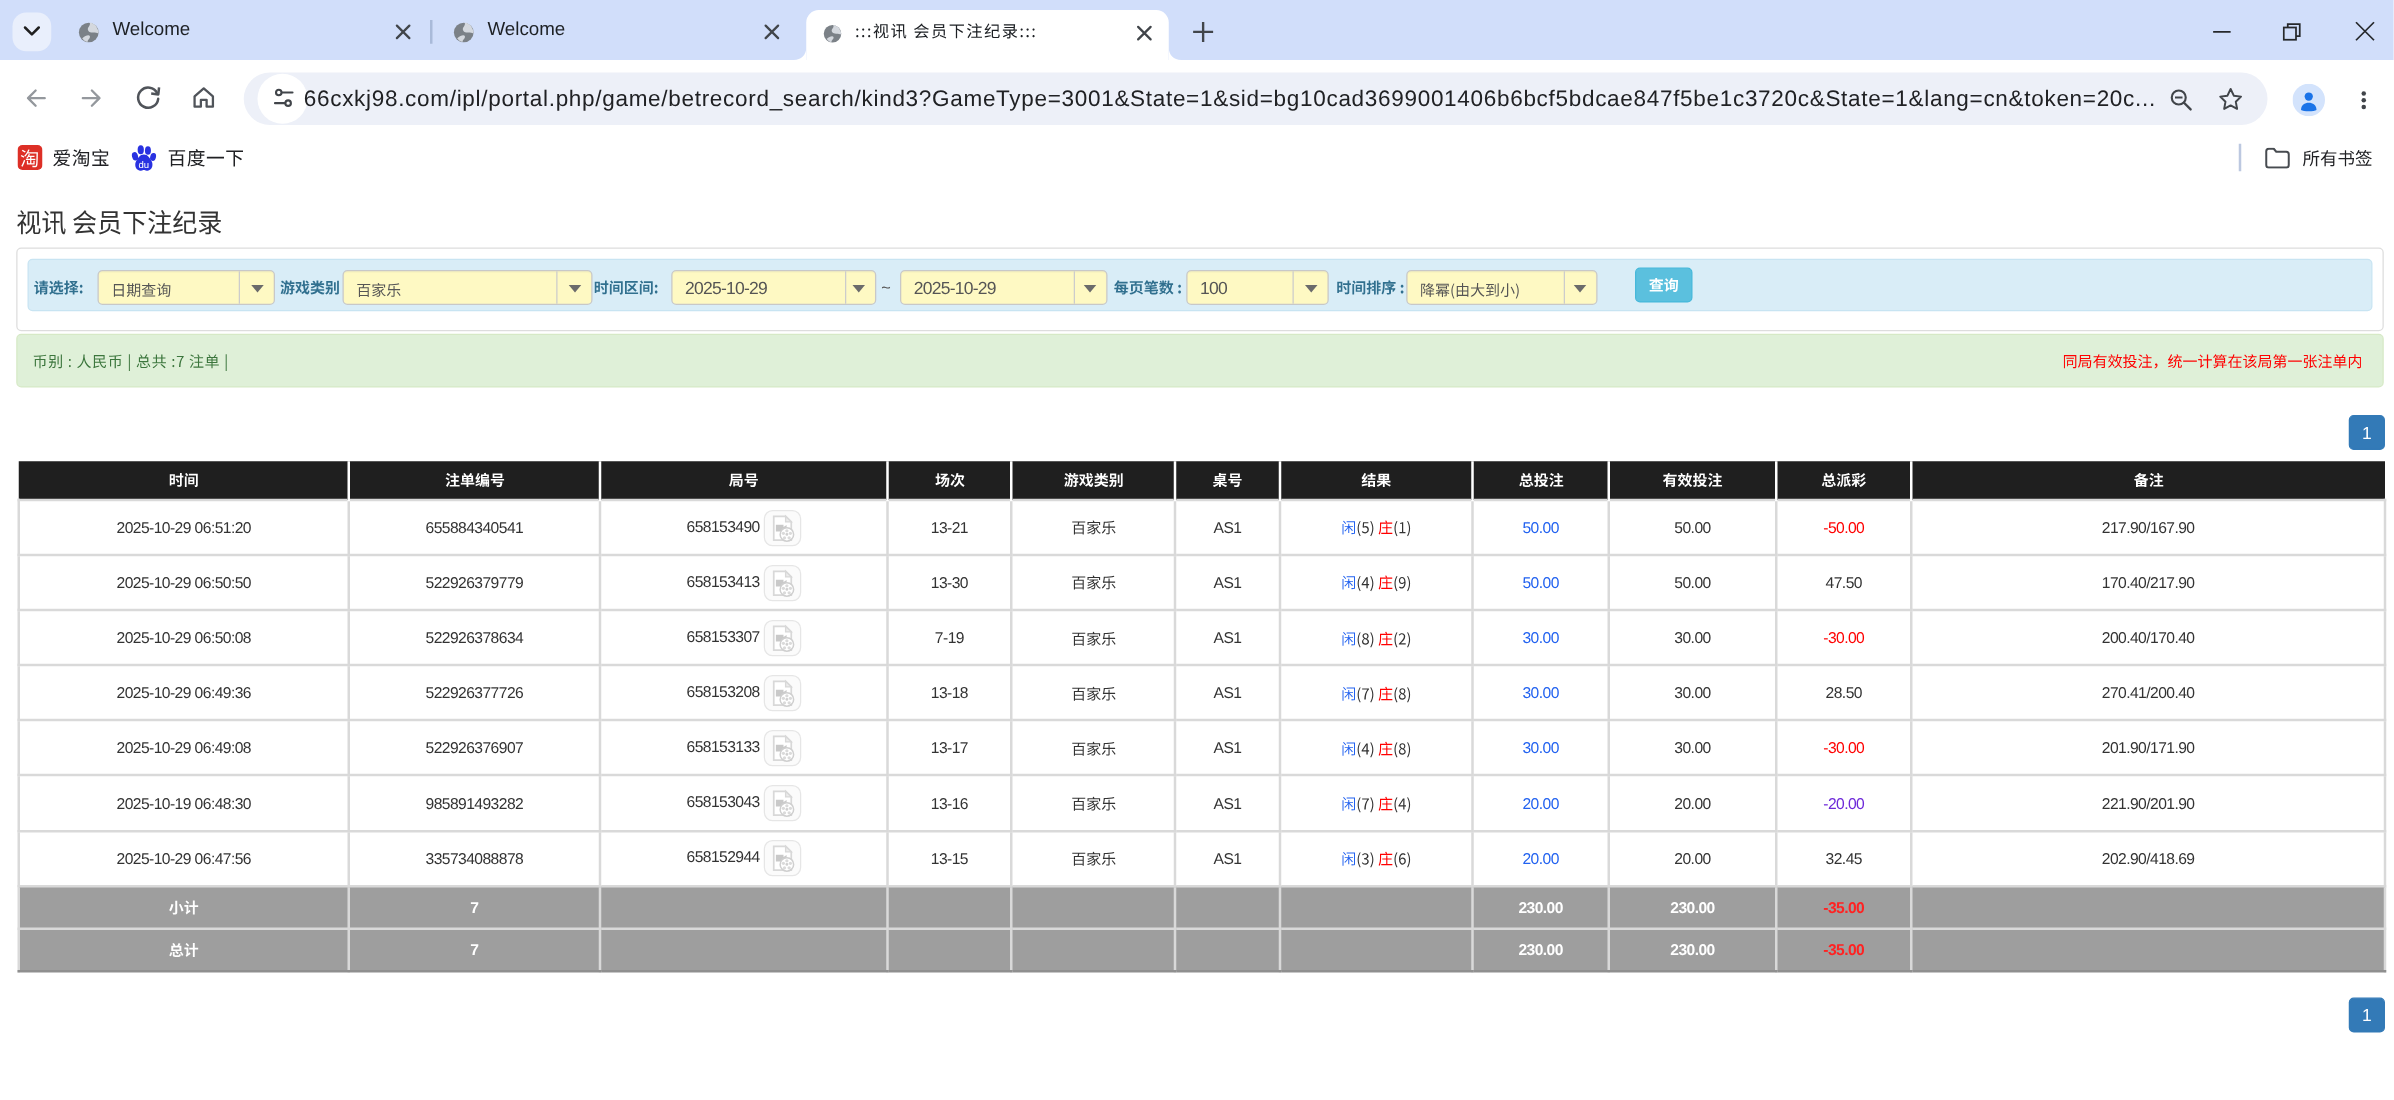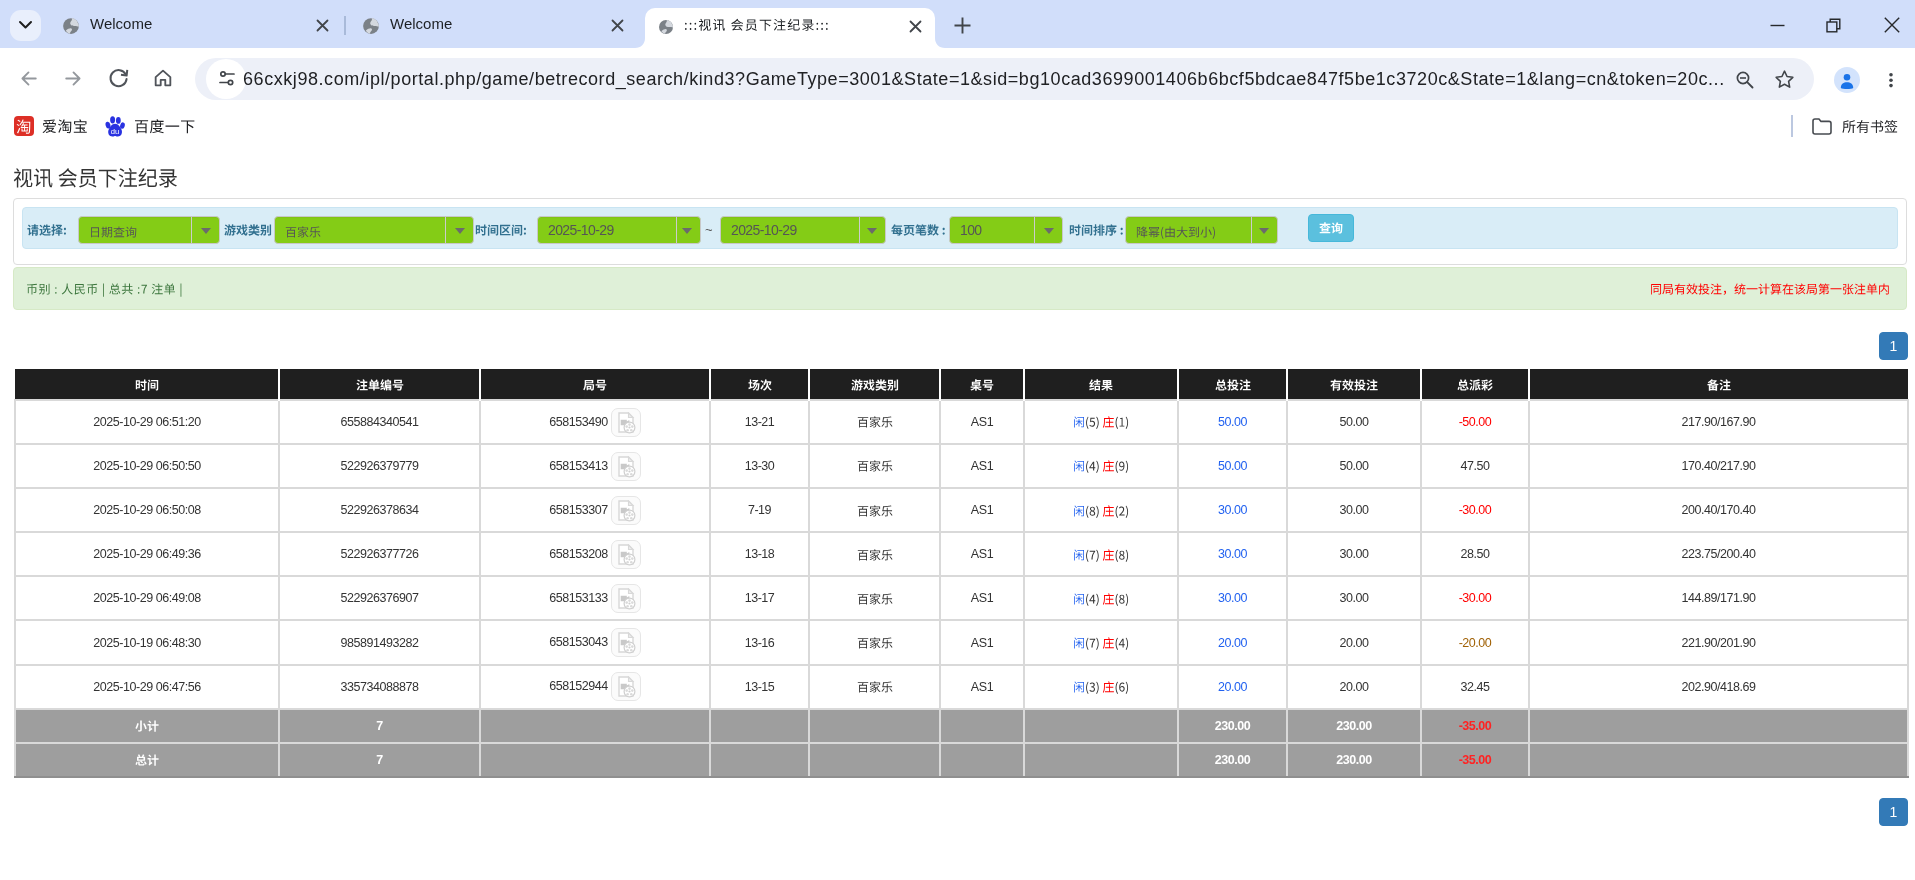--- a/index.html
+++ b/index.html
@@ -10,21 +10,21 @@
 .tabtxt{font-size:15px;color:#1d2024;line-height:48px}
 #navbar{left:0;top:48px;width:1915px;height:56px;background:#fff}
 #activetab{left:645px;top:8px;width:290px;height:40px;background:#fff;border-radius:10px 10px 0 0}
 #pill{left:195px;top:58px;width:1619px;height:42px;border-radius:21px;background:#edf0f8}
 #urltxt{left:243px;top:58px;width:1490px;height:42px;line-height:42px;font-size:18px;color:#202124;
  white-space:nowrap;overflow:hidden;letter-spacing:0.56px}
 #bmbar{left:0;top:104px;width:1915px;height:44px;background:#fff}
 .ctr{display:flex;align-items:center;justify-content:center}
 #container{left:13px;top:198px;width:1894px;height:67px;border:1px solid #ddd;border-radius:4px;background:#fff}
 #bluebar{left:22px;top:207px;width:1876px;height:42px;background:#d9edf7;border:1px solid #c8e4f2;border-radius:4px}
-.sel{position:absolute;top:216px;height:28px;background:#84cc16;border:1px solid #c8c8c8;border-radius:4px;
+.sel{position:absolute;top:216px;height:28px;background:#fef9c3;border:1px solid #c8c8c8;border-radius:4px;
  box-shadow:inset 0 1px 1px rgba(0,0,0,.04)}
 .sel .arr{position:absolute;right:0;top:0;bottom:0;width:28px;border-left:1px solid #ccc}
 .sel .arr:after{content:"";position:absolute;right:8px;top:11px;width:0;height:0;
  border-left:5px solid transparent;border-right:5px solid transparent;border-top:6px solid #6b6b6b}
 .sel .txt{position:absolute;left:10px;top:0;height:26px;line-height:26px;font-size:14px;color:#555}
 #greenbar{left:13px;top:267px;width:1894px;height:43px;background:#dff0d8;border:1px solid #d6e9c6;border-radius:4px}
 .pag{width:29px;height:28px;background:#337ab7;border:1px solid #337ab7;border-radius:4px;color:#fff;
  font-size:14px;text-align:center;line-height:27px}
 #btbl{left:14px;top:369px;width:1893px}
 table{border-collapse:collapse;table-layout:fixed;width:1893px}
@@ -418,21 +418,21 @@
           <td>AS1</td>
           <td><svg width="56.2" height="17.4" viewBox="0 -13.56 56.2 17.4" style="display:inline-block;vertical-align:middle">
               <path d="M1.0 -7.3L1.0 1.0L1.8 1.0L1.8 -7.3L1.0 -7.3ZM1.4 -9.5C2.1 -8.9 2.9 -7.9 3.2 -7.3L3.9 -7.8C3.5 -8.4 2.8 -9.3 2.1 -10.0L1.4 -9.5ZM4.3 -9.6L4.3 -8.7L10.2 -8.7L10.2 -0.3C10.2 -0.1 10.1 -0.1 9.9 -0.0C9.6 -0.0 8.8 -0.0 8.0 -0.1C8.1 0.2 8.2 0.6 8.3 0.8C9.4 0.8 10.1 0.8 10.5 0.7C10.9 0.5 11.0 0.2 11.0 -0.3L11.0 -9.6L4.3 -9.6ZM5.6 -7.5L5.6 -5.8L2.8 -5.8L2.8 -5.1L5.2 -5.1C4.6 -3.8 3.6 -2.6 2.5 -2.0C2.7 -1.8 3.0 -1.5 3.1 -1.4C4.0 -2.0 4.9 -3.1 5.6 -4.3L5.6 -0.1L6.4 -0.1L6.4 -4.3C7.3 -3.4 8.1 -2.4 8.6 -1.7L9.3 -2.2C8.7 -3.0 7.7 -4.1 6.7 -5.1L9.4 -5.1L9.4 -5.8L6.4 -5.8L6.4 -7.5L5.6 -7.5Z" fill="#2262f0"></path>
               <path d="M14.9 2.4L15.5 2.0C14.5 0.3 14.0 -1.7 14.0 -3.7C14.0 -5.8 14.5 -7.8 15.5 -9.5L14.9 -9.8C13.8 -8.0 13.1 -6.1 13.1 -3.7C13.1 -1.4 13.8 0.6 14.9 2.4ZM18.4 0.0L19.6 0.0C19.7 -3.4 20.1 -5.5 22.2 -8.1L22.2 -8.8L16.7 -8.8L16.7 -7.9L20.9 -7.9C19.2 -5.5 18.6 -3.3 18.4 0.0ZM23.9 2.4C25.0 0.6 25.7 -1.4 25.7 -3.7C25.7 -6.1 25.0 -8.0 23.9 -9.8L23.2 -9.5C24.2 -7.8 24.8 -5.8 24.8 -3.7C24.8 -1.7 24.2 0.3 23.2 2.0L23.9 2.4Z" fill="#333333"></path>
               <path d="M36.0 -7.2L36.0 -4.7L32.8 -4.7L32.8 -3.9L36.0 -3.9L36.0 -0.3L32.0 -0.3L32.0 0.6L40.9 0.6L40.9 -0.3L36.9 -0.3L36.9 -3.9L40.3 -3.9L40.3 -4.7L36.9 -4.7L36.9 -7.2L36.0 -7.2ZM35.1 -9.9C35.4 -9.5 35.7 -8.9 35.8 -8.5L31.0 -8.5L31.0 -5.3C31.0 -3.6 30.9 -1.1 29.9 0.6C30.2 0.7 30.6 0.9 30.8 1.1C31.8 -0.8 31.9 -3.5 31.9 -5.3L31.9 -7.6L40.8 -7.6L40.8 -8.5L36.0 -8.5L36.7 -8.7C36.6 -9.1 36.3 -9.7 36.0 -10.2L35.1 -9.9Z" fill="#ff0000"></path>
               <path d="M44.3 2.4L45.0 2.0C44.0 0.3 43.5 -1.7 43.5 -3.7C43.5 -5.8 44.0 -7.8 45.0 -9.5L44.3 -9.8C43.2 -8.0 42.6 -6.1 42.6 -3.7C42.6 -1.4 43.2 0.6 44.3 2.4ZM48.9 0.2C50.5 0.2 51.6 -0.8 51.6 -2.1C51.6 -3.3 50.9 -4.0 50.2 -4.4L50.2 -4.5C50.7 -4.9 51.3 -5.7 51.3 -6.6C51.3 -8.0 50.4 -8.9 48.9 -8.9C47.5 -8.9 46.5 -8.0 46.5 -6.7C46.5 -5.8 47.1 -5.1 47.7 -4.7L47.7 -4.6C46.9 -4.2 46.1 -3.4 46.1 -2.2C46.1 -0.8 47.3 0.2 48.9 0.2ZM49.5 -4.8C48.5 -5.2 47.5 -5.7 47.5 -6.7C47.5 -7.5 48.1 -8.1 48.9 -8.1C49.8 -8.1 50.4 -7.4 50.4 -6.5C50.4 -5.9 50.1 -5.3 49.5 -4.8ZM48.9 -0.7C47.8 -0.7 47.1 -1.3 47.1 -2.3C47.1 -3.1 47.6 -3.8 48.3 -4.3C49.5 -3.8 50.6 -3.3 50.6 -2.1C50.6 -1.3 49.9 -0.7 48.9 -0.7ZM53.4 2.4C54.5 0.6 55.1 -1.4 55.1 -3.7C55.1 -6.1 54.5 -8.0 53.4 -9.8L52.7 -9.5C53.7 -7.8 54.2 -5.8 54.2 -3.7C54.2 -1.7 53.7 0.3 52.7 2.0L53.4 2.4Z" fill="#333333"></path>
             </svg></td>
           <td style="color:#2262f0">30.00</td>
           <td>30.00</td>
           <td style="color:#333">28.50</td>
-          <td>223.75/200.40</td>
+          <td>270.41/200.40</td>
         </tr>
         <tr>
           <td>2025-10-29 06:49:08</td>
           <td>522926376907</td>
           <td><span style="display:inline-block;transform:translateX(0px)">658153133<span class="rowico"><svg width="28" height="27" viewBox="0 0 28 27">
                   <path d="M7 4 L16.5 4 L21 8.5 L21 23 L7 23 Z" fill="#fff" stroke="#d8d8d8" stroke-width="1.4"></path>
                   <path d="M16.5 4 L16.5 8.5 L21 8.5 Z" fill="#ececec" stroke="#d8d8d8" stroke-width="1.1"></path>
                   <path d="M8.7 10.8 L14.8 10.8 L14.8 12.5 L17.3 11 L17.3 16.2 L14.8 14.7 L14.8 16.2 L8.7 16.2 Z" fill="#c9c9c9"></path>
                   <circle cx="17.5" cy="18.5" r="5.4" fill="#fff" stroke="#cfcfcf" stroke-width="1.2"></circle>
                   <circle cx="17.5" cy="18.5" r="1.1" fill="#cfcfcf"></circle>
@@ -449,21 +449,21 @@
           <td>AS1</td>
           <td><svg width="56.2" height="17.4" viewBox="0 -13.56 56.2 17.4" style="display:inline-block;vertical-align:middle">
               <path d="M1.0 -7.3L1.0 1.0L1.8 1.0L1.8 -7.3L1.0 -7.3ZM1.4 -9.5C2.1 -8.9 2.9 -7.9 3.2 -7.3L3.9 -7.8C3.5 -8.4 2.8 -9.3 2.1 -10.0L1.4 -9.5ZM4.3 -9.6L4.3 -8.7L10.2 -8.7L10.2 -0.3C10.2 -0.1 10.1 -0.1 9.9 -0.0C9.6 -0.0 8.8 -0.0 8.0 -0.1C8.1 0.2 8.2 0.6 8.3 0.8C9.4 0.8 10.1 0.8 10.5 0.7C10.9 0.5 11.0 0.2 11.0 -0.3L11.0 -9.6L4.3 -9.6ZM5.6 -7.5L5.6 -5.8L2.8 -5.8L2.8 -5.1L5.2 -5.1C4.6 -3.8 3.6 -2.6 2.5 -2.0C2.7 -1.8 3.0 -1.5 3.1 -1.4C4.0 -2.0 4.9 -3.1 5.6 -4.3L5.6 -0.1L6.4 -0.1L6.4 -4.3C7.3 -3.4 8.1 -2.4 8.6 -1.7L9.3 -2.2C8.7 -3.0 7.7 -4.1 6.7 -5.1L9.4 -5.1L9.4 -5.8L6.4 -5.8L6.4 -7.5L5.6 -7.5Z" fill="#2262f0"></path>
               <path d="M14.9 2.4L15.5 2.0C14.5 0.3 14.0 -1.7 14.0 -3.7C14.0 -5.8 14.5 -7.8 15.5 -9.5L14.9 -9.8C13.8 -8.0 13.1 -6.1 13.1 -3.7C13.1 -1.4 13.8 0.6 14.9 2.4ZM20.1 0.0L21.2 0.0L21.2 -2.4L22.3 -2.4L22.3 -3.3L21.2 -3.3L21.2 -8.8L20.0 -8.8L16.3 -3.1L16.3 -2.4L20.1 -2.4L20.1 0.0ZM20.1 -3.3L17.4 -3.3L19.5 -6.3C19.7 -6.7 19.9 -7.2 20.2 -7.6L20.2 -7.6C20.2 -7.2 20.1 -6.4 20.1 -6.0L20.1 -3.3ZM23.9 2.4C25.0 0.6 25.7 -1.4 25.7 -3.7C25.7 -6.1 25.0 -8.0 23.9 -9.8L23.2 -9.5C24.2 -7.8 24.8 -5.8 24.8 -3.7C24.8 -1.7 24.2 0.3 23.2 2.0L23.9 2.4Z" fill="#333333"></path>
               <path d="M36.0 -7.2L36.0 -4.7L32.8 -4.7L32.8 -3.9L36.0 -3.9L36.0 -0.3L32.0 -0.3L32.0 0.6L40.9 0.6L40.9 -0.3L36.9 -0.3L36.9 -3.9L40.3 -3.9L40.3 -4.7L36.9 -4.7L36.9 -7.2L36.0 -7.2ZM35.1 -9.9C35.4 -9.5 35.7 -8.9 35.8 -8.5L31.0 -8.5L31.0 -5.3C31.0 -3.6 30.9 -1.1 29.9 0.6C30.2 0.7 30.6 0.9 30.8 1.1C31.8 -0.8 31.9 -3.5 31.9 -5.3L31.9 -7.6L40.8 -7.6L40.8 -8.5L36.0 -8.5L36.7 -8.7C36.6 -9.1 36.3 -9.7 36.0 -10.2L35.1 -9.9Z" fill="#ff0000"></path>
               <path d="M44.3 2.4L45.0 2.0C44.0 0.3 43.5 -1.7 43.5 -3.7C43.5 -5.8 44.0 -7.8 45.0 -9.5L44.3 -9.8C43.2 -8.0 42.6 -6.1 42.6 -3.7C42.6 -1.4 43.2 0.6 44.3 2.4ZM48.9 0.2C50.5 0.2 51.6 -0.8 51.6 -2.1C51.6 -3.3 50.9 -4.0 50.2 -4.4L50.2 -4.5C50.7 -4.9 51.3 -5.7 51.3 -6.6C51.3 -8.0 50.4 -8.9 48.9 -8.9C47.5 -8.9 46.5 -8.0 46.5 -6.7C46.5 -5.8 47.1 -5.1 47.7 -4.7L47.7 -4.6C46.9 -4.2 46.1 -3.4 46.1 -2.2C46.1 -0.8 47.3 0.2 48.9 0.2ZM49.5 -4.8C48.5 -5.2 47.5 -5.7 47.5 -6.7C47.5 -7.5 48.1 -8.1 48.9 -8.1C49.8 -8.1 50.4 -7.4 50.4 -6.5C50.4 -5.9 50.1 -5.3 49.5 -4.8ZM48.9 -0.7C47.8 -0.7 47.1 -1.3 47.1 -2.3C47.1 -3.1 47.6 -3.8 48.3 -4.3C49.5 -3.8 50.6 -3.3 50.6 -2.1C50.6 -1.3 49.9 -0.7 48.9 -0.7ZM53.4 2.4C54.5 0.6 55.1 -1.4 55.1 -3.7C55.1 -6.1 54.5 -8.0 53.4 -9.8L52.7 -9.5C53.7 -7.8 54.2 -5.8 54.2 -3.7C54.2 -1.7 53.7 0.3 52.7 2.0L53.4 2.4Z" fill="#333333"></path>
             </svg></td>
           <td style="color:#2262f0">30.00</td>
           <td>30.00</td>
           <td style="color:#ff0000">-30.00</td>
-          <td>144.89/171.90</td>
+          <td>201.90/171.90</td>
         </tr>
         <tr>
           <td>2025-10-19 06:48:30</td>
           <td>985891493282</td>
           <td><span style="display:inline-block;transform:translateX(0px)">658153043<span class="rowico"><svg width="28" height="27" viewBox="0 0 28 27">
                   <path d="M7 4 L16.5 4 L21 8.5 L21 23 L7 23 Z" fill="#fff" stroke="#d8d8d8" stroke-width="1.4"></path>
                   <path d="M16.5 4 L16.5 8.5 L21 8.5 Z" fill="#ececec" stroke="#d8d8d8" stroke-width="1.1"></path>
                   <path d="M8.7 10.8 L14.8 10.8 L14.8 12.5 L17.3 11 L17.3 16.2 L14.8 14.7 L14.8 16.2 L8.7 16.2 Z" fill="#c9c9c9"></path>
                   <circle cx="17.5" cy="18.5" r="5.4" fill="#fff" stroke="#cfcfcf" stroke-width="1.2"></circle>
                   <circle cx="17.5" cy="18.5" r="1.1" fill="#cfcfcf"></circle>
@@ -479,21 +479,21 @@
             </svg></td>
           <td>AS1</td>
           <td><svg width="56.2" height="17.4" viewBox="0 -13.56 56.2 17.4" style="display:inline-block;vertical-align:middle">
               <path d="M1.0 -7.3L1.0 1.0L1.8 1.0L1.8 -7.3L1.0 -7.3ZM1.4 -9.5C2.1 -8.9 2.9 -7.9 3.2 -7.3L3.9 -7.8C3.5 -8.4 2.8 -9.3 2.1 -10.0L1.4 -9.5ZM4.3 -9.6L4.3 -8.7L10.2 -8.7L10.2 -0.3C10.2 -0.1 10.1 -0.1 9.9 -0.0C9.6 -0.0 8.8 -0.0 8.0 -0.1C8.1 0.2 8.2 0.6 8.3 0.8C9.4 0.8 10.1 0.8 10.5 0.7C10.9 0.5 11.0 0.2 11.0 -0.3L11.0 -9.6L4.3 -9.6ZM5.6 -7.5L5.6 -5.8L2.8 -5.8L2.8 -5.1L5.2 -5.1C4.6 -3.8 3.6 -2.6 2.5 -2.0C2.7 -1.8 3.0 -1.5 3.1 -1.4C4.0 -2.0 4.9 -3.1 5.6 -4.3L5.6 -0.1L6.4 -0.1L6.4 -4.3C7.3 -3.4 8.1 -2.4 8.6 -1.7L9.3 -2.2C8.7 -3.0 7.7 -4.1 6.7 -5.1L9.4 -5.1L9.4 -5.8L6.4 -5.8L6.4 -7.5L5.6 -7.5Z" fill="#2262f0"></path>
               <path d="M14.9 2.4L15.5 2.0C14.5 0.3 14.0 -1.7 14.0 -3.7C14.0 -5.8 14.5 -7.8 15.5 -9.5L14.9 -9.8C13.8 -8.0 13.1 -6.1 13.1 -3.7C13.1 -1.4 13.8 0.6 14.9 2.4ZM18.4 0.0L19.6 0.0C19.7 -3.4 20.1 -5.5 22.2 -8.1L22.2 -8.8L16.7 -8.8L16.7 -7.9L20.9 -7.9C19.2 -5.5 18.6 -3.3 18.4 0.0ZM23.9 2.4C25.0 0.6 25.7 -1.4 25.7 -3.7C25.7 -6.1 25.0 -8.0 23.9 -9.8L23.2 -9.5C24.2 -7.8 24.8 -5.8 24.8 -3.7C24.8 -1.7 24.2 0.3 23.2 2.0L23.9 2.4Z" fill="#333333"></path>
               <path d="M36.0 -7.2L36.0 -4.7L32.8 -4.7L32.8 -3.9L36.0 -3.9L36.0 -0.3L32.0 -0.3L32.0 0.6L40.9 0.6L40.9 -0.3L36.9 -0.3L36.9 -3.9L40.3 -3.9L40.3 -4.7L36.9 -4.7L36.9 -7.2L36.0 -7.2ZM35.1 -9.9C35.4 -9.5 35.7 -8.9 35.8 -8.5L31.0 -8.5L31.0 -5.3C31.0 -3.6 30.9 -1.1 29.9 0.6C30.2 0.7 30.6 0.9 30.8 1.1C31.8 -0.8 31.9 -3.5 31.9 -5.3L31.9 -7.6L40.8 -7.6L40.8 -8.5L36.0 -8.5L36.7 -8.7C36.6 -9.1 36.3 -9.7 36.0 -10.2L35.1 -9.9Z" fill="#ff0000"></path>
               <path d="M44.3 2.4L45.0 2.0C44.0 0.3 43.5 -1.7 43.5 -3.7C43.5 -5.8 44.0 -7.8 45.0 -9.5L44.3 -9.8C43.2 -8.0 42.6 -6.1 42.6 -3.7C42.6 -1.4 43.2 0.6 44.3 2.4ZM49.6 0.0L50.6 0.0L50.6 -2.4L51.8 -2.4L51.8 -3.3L50.6 -3.3L50.6 -8.8L49.4 -8.8L45.8 -3.1L45.8 -2.4L49.6 -2.4L49.6 0.0ZM49.6 -3.3L46.9 -3.3L48.9 -6.3C49.2 -6.7 49.4 -7.2 49.6 -7.6L49.7 -7.6C49.6 -7.2 49.6 -6.4 49.6 -6.0L49.6 -3.3ZM53.4 2.4C54.5 0.6 55.1 -1.4 55.1 -3.7C55.1 -6.1 54.5 -8.0 53.4 -9.8L52.7 -9.5C53.7 -7.8 54.2 -5.8 54.2 -3.7C54.2 -1.7 53.7 0.3 52.7 2.0L53.4 2.4Z" fill="#333333"></path>
             </svg></td>
           <td style="color:#2262f0">20.00</td>
           <td>20.00</td>
-          <td style="color:#a16207">-20.00</td>
+          <td style="color:#6d28d9">-20.00</td>
           <td>221.90/201.90</td>
         </tr>
         <tr>
           <td>2025-10-29 06:47:56</td>
           <td>335734088878</td>
           <td><span style="display:inline-block;transform:translateX(0px)">658152944<span class="rowico"><svg width="28" height="27" viewBox="0 0 28 27">
                   <path d="M7 4 L16.5 4 L21 8.5 L21 23 L7 23 Z" fill="#fff" stroke="#d8d8d8" stroke-width="1.4"></path>
                   <path d="M16.5 4 L16.5 8.5 L21 8.5 Z" fill="#ececec" stroke="#d8d8d8" stroke-width="1.1"></path>
                   <path d="M8.7 10.8 L14.8 10.8 L14.8 12.5 L17.3 11 L17.3 16.2 L14.8 14.7 L14.8 16.2 L8.7 16.2 Z" fill="#c9c9c9"></path>
                   <circle cx="17.5" cy="18.5" r="5.4" fill="#fff" stroke="#cfcfcf" stroke-width="1.2"></circle>

